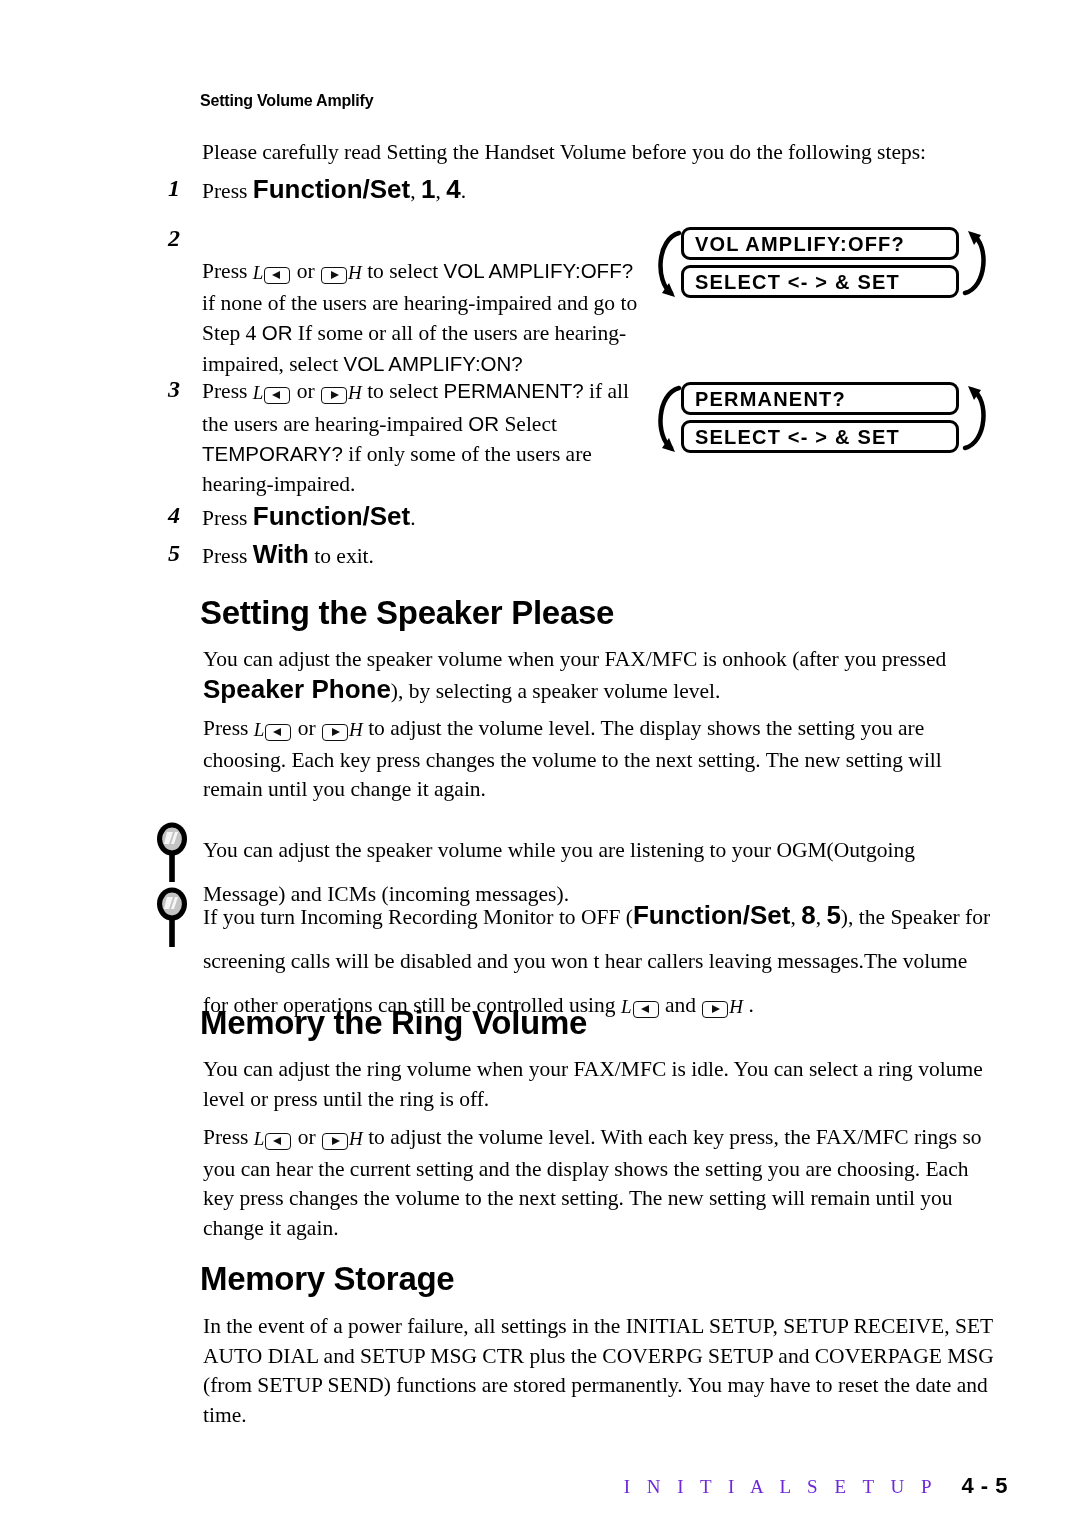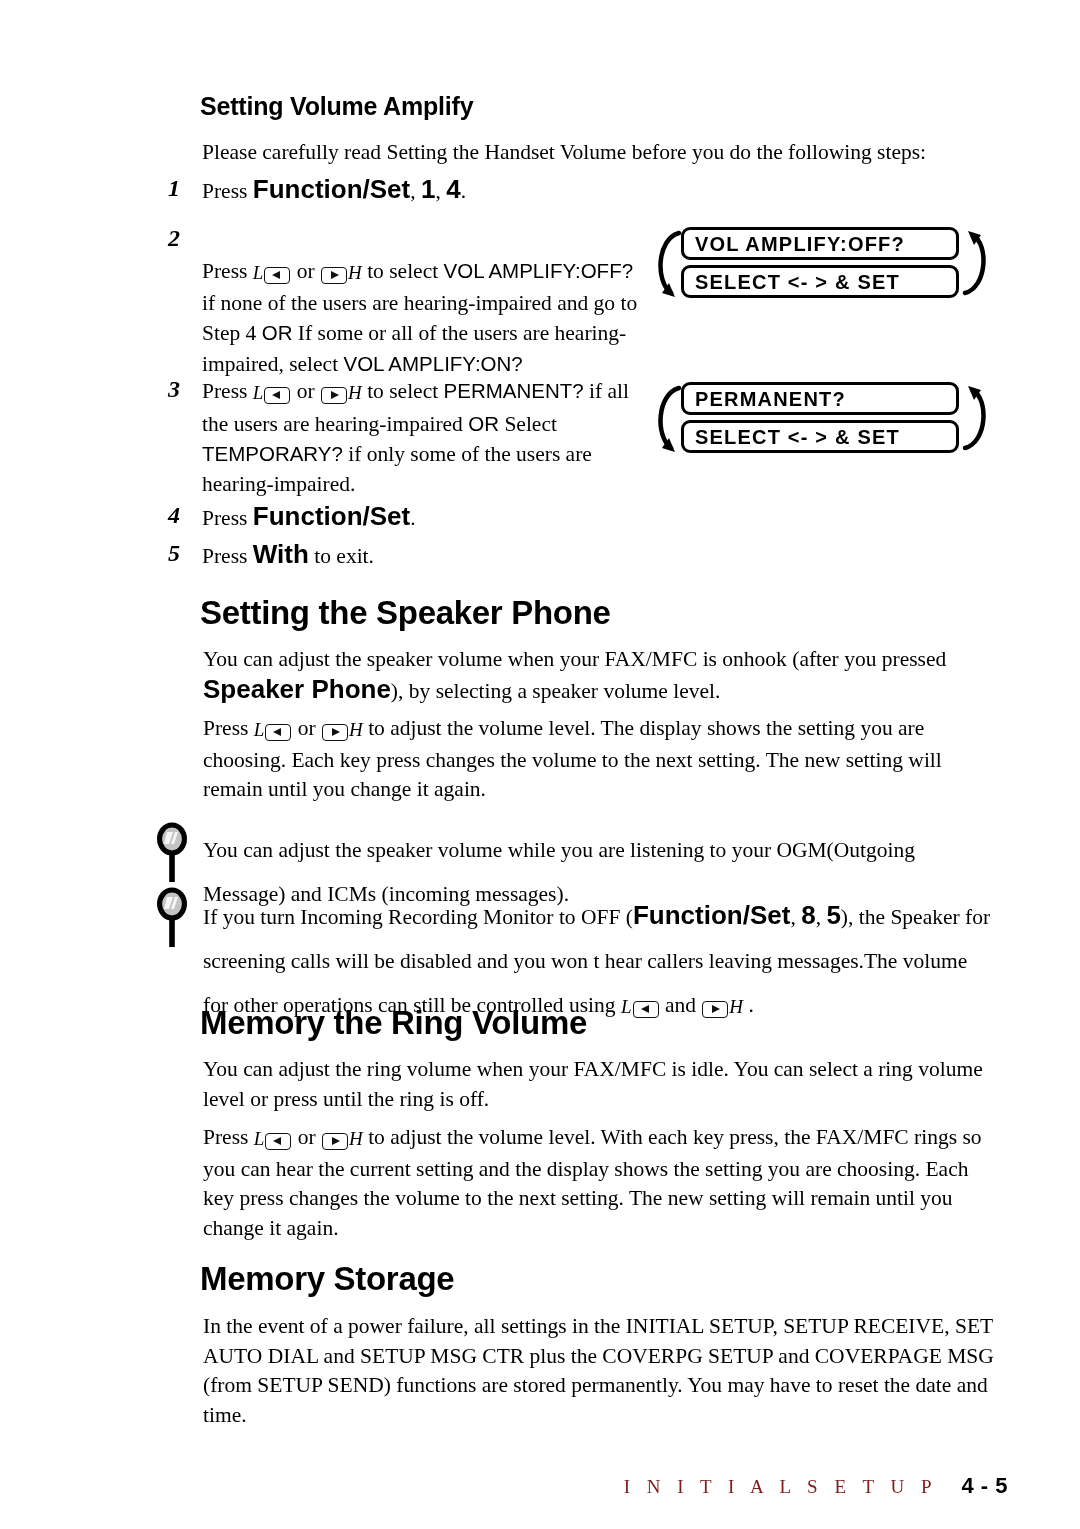--- a/index.html
+++ b/index.html
@@ -21,21 +21,21 @@
     left: 0; top: 0;
     width: 1080px;
     height: 1529px;
   }
 
   
   .h-sub {
     position: absolute;
     font-family: "Liberation Sans", "DejaVu Sans", sans-serif;
     font-weight: bold;
-    font-size: 25px;
+    font-size: 16px;
     letter-spacing: -0.2px;
     white-space: nowrap;
   }
   .h-main {
     position: absolute;
     font-family: "Liberation Sans", "DejaVu Sans", sans-serif;
     font-weight: bold;
     font-size: 33px;
     letter-spacing: -0.3px;
     white-space: nowrap;
@@ -166,21 +166,21 @@
     position: absolute;
     bottom: 30px;
     left: 0; right: 0;
     text-align: right;
     padding-right: 72px;
   }
   .footer .sect {
     font-family: "Liberation Serif", "DejaVu Serif", serif;
     font-size: 19px;
     letter-spacing: 6px;
-    color: #7f1d1d;
+    color: #6d28d9;
   }
   .footer .pg {
     font-family: "Liberation Sans", "DejaVu Sans", sans-serif;
     font-weight: bold;
     font-size: 22px;
     letter-spacing: 0.5px;
     margin-left: 24px;
   }
 </style>
 </head>
@@ -244,21 +244,21 @@
   <div class="step-num" style="left:168px; top:501px;">4</div>
   <div class="step-body" style="left:202px; top:502px; width:430px;">
     <span>Press </span><span class="b">Function/Set</span><span>.</span>
   </div>
 
   <div class="step-num" style="left:168px; top:539px;">5</div>
   <div class="step-body" style="left:202px; top:540px; width:430px;">
     <span>Press </span><span class="b">With</span><span> to exit.</span>
   </div>
 
-  <div class="h-main" style="left:200px; top:594px;">Setting the Speaker Phone</div>
+  <div class="h-main" style="left:200px; top:594px;">Setting the Speaker Please</div>
 
   <div class="para" style="left:203px; top:645px; width:795px;">
     <span>You can adjust the speaker volume when your FAX/MFC  is onhook (after you pressed </span><span class="b">Speaker Phone</span><span>), by selecting a speaker volume level.</span>
   </div>
 
   <div class="para" style="left:203px; top:714px; width:795px;">
     <span>Press </span><span class="keyglyph"><span class="kl">L</span><span class="keybox left"></span></span><span> or </span><span class="keyglyph"><span class="keybox right"></span><span class="kl">H</span></span><span> to adjust the volume level. The display shows the setting you are choosing. Each key press changes the volume to the next setting. The new setting will remain until you change it again.</span>
   </div>
 
   <svg class="note-icon" style="left:155px; top:822px;" viewBox="0 0 34 62">

